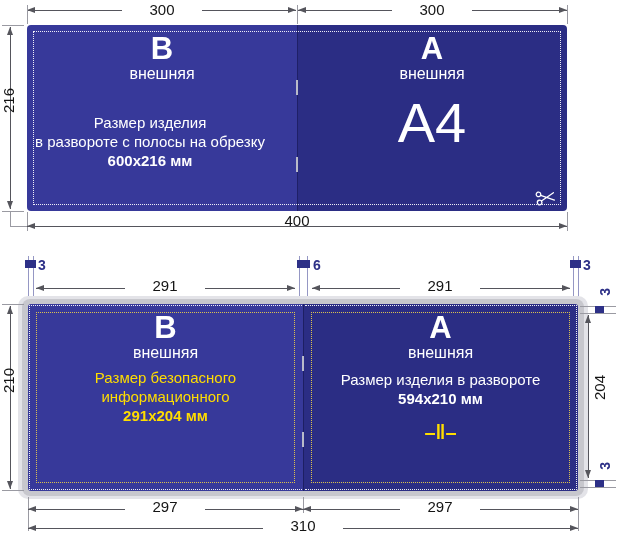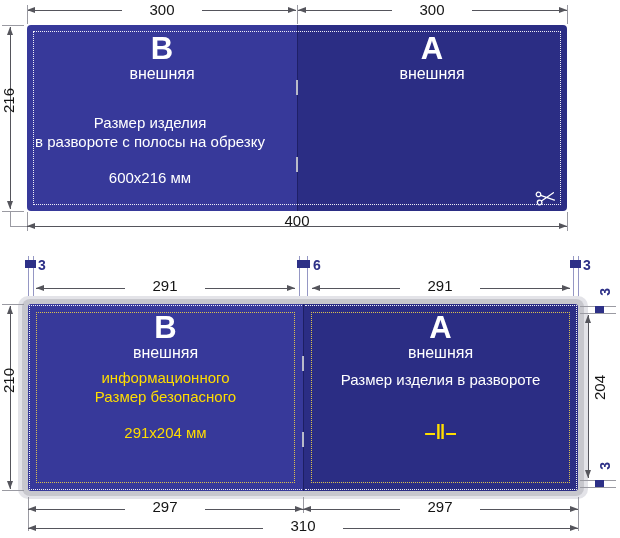--- a/index.html
+++ b/index.html
@@ -22,21 +22,21 @@
   .lblv{writing-mode:vertical-rl;transform:rotate(180deg);}
   .mlbl{position:absolute;font-size:14px;font-weight:700;color:#2d3087;line-height:1;}
   .msq{position:absolute;background:#2d3087;}
   .mline{position:absolute;width:1px;background:#9597c4;}
   
   .half-light{background:#37399a;}
   .half-dark{background:#2b2d84;}
   .panel-letter{font-size:31px;font-weight:700;color:#fff;line-height:1;}
   .panel-sub{font-size:16px;color:#fff;line-height:1;}
   .panel-text{font-size:15px;color:#fff;line-height:19px;}
-  .panel-text b{font-weight:400;margin-top:17px;}
+  .panel-text b{font-weight:700;}
   .ytext{color:#ffdd00;}
   .tick{position:absolute;width:2px;height:15px;background:#b9bbc9;}
   .ctr{text-align:center;}
 </style>
 </head>
 <body>
 
 <div class="stage">
 
   <div class="dimh" style="left:27px;top:10px;width:269px;"></div>
@@ -73,20 +73,21 @@
     <div class="abs ctr panel-letter" style="left:0;top:8px;width:270px;">В</div>
     <div class="abs ctr panel-sub" style="left:0;top:41px;width:270px;">внешняя</div>
     <div class="abs ctr panel-text" style="left:0;top:88px;width:246px;">
       <span style="display:block;">Размер изделия</span>
       <span style="display:block;">в развороте с полосы на обрезку</span>
       <b style="display:block;">600х216 мм</b>
     </div>
 
     <div class="abs ctr panel-letter" style="left:270px;top:8px;width:270px;">А</div>
     <div class="abs ctr panel-sub" style="left:270px;top:41px;width:270px;">внешняя</div>
+    <div class="abs ctr" style="left:270px;top:70px;width:270px;font-size:56px;color:#fff;line-height:1;">A4</div>
   </div>
 
   <div class="ext" style="left:27px;top:212px;width:1px;height:19px;"></div>
   <div class="ext" style="left:567px;top:212px;width:1px;height:19px;"></div>
   <div class="dimh" style="left:27px;top:226px;width:540px;"></div>
   <div class="lbl" style="left:257px;top:213px;width:80px;">400</div>
 
   <div class="mline" style="left:28px;top:256px;height:46px;"></div>
   <div class="mline" style="left:33px;top:256px;height:46px;"></div>
   <div class="msq" style="left:25px;top:260px;width:11px;height:8px;"></div>
@@ -120,29 +121,30 @@
 
     <div class="abs" style="left:8px;top:8px;width:257px;height:169px;border:1px dotted #dcc14f;"></div>
     <div class="abs" style="left:283px;top:8px;width:257px;height:169px;border:1px dotted #dcc14f;"></div>
 
     <div class="tick" style="left:274px;top:52px;"></div>
     <div class="tick" style="left:274px;top:128px;"></div>
 
     <div class="abs ctr panel-letter" style="left:0;top:8px;width:275px;">В</div>
     <div class="abs ctr panel-sub" style="left:0;top:41px;width:275px;">внешняя</div>
     <div class="abs ctr panel-text ytext" style="left:0;top:64px;width:275px;">
+      <span style="display:block;">Размер безопасного</span>
       <span style="display:block;">информационного</span>
-      <span style="display:block;">Размер безопасного</span>
       <b style="display:block;">291х204 мм</b>
     </div>
 
     <div class="abs ctr panel-letter" style="left:275px;top:8px;width:275px;">А</div>
     <div class="abs ctr panel-sub" style="left:275px;top:41px;width:275px;">внешняя</div>
     <div class="abs ctr panel-text" style="left:275px;top:66px;width:275px;">
       <span style="display:block;">Размер изделия в развороте</span>
+      <b style="display:block;">594х210 мм</b>
     </div>
     <div class="abs ctr" style="left:275px;top:118px;width:275px;font-size:20px;font-weight:700;color:#ffdd00;line-height:1;">–‖–</div>
   </div>
 
   <div class="dimv" style="left:10px;top:306px;height:183px;"></div>
   <div class="lbl lblv" style="left:1px;top:368px;">210</div>
   <div class="ext" style="left:2px;top:304px;width:22px;height:1px;"></div>
   <div class="ext" style="left:2px;top:490px;width:22px;height:1px;"></div>
 
   <div class="ext" style="left:580px;top:306px;width:36px;height:1px;"></div>

